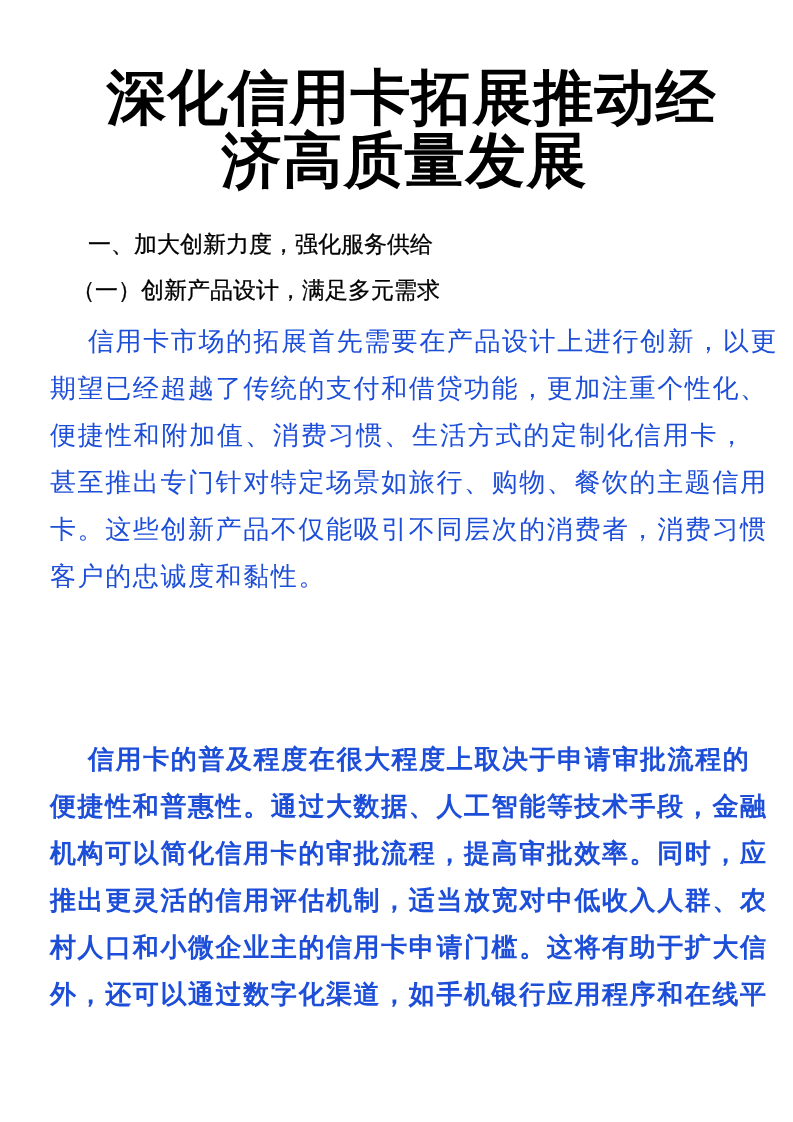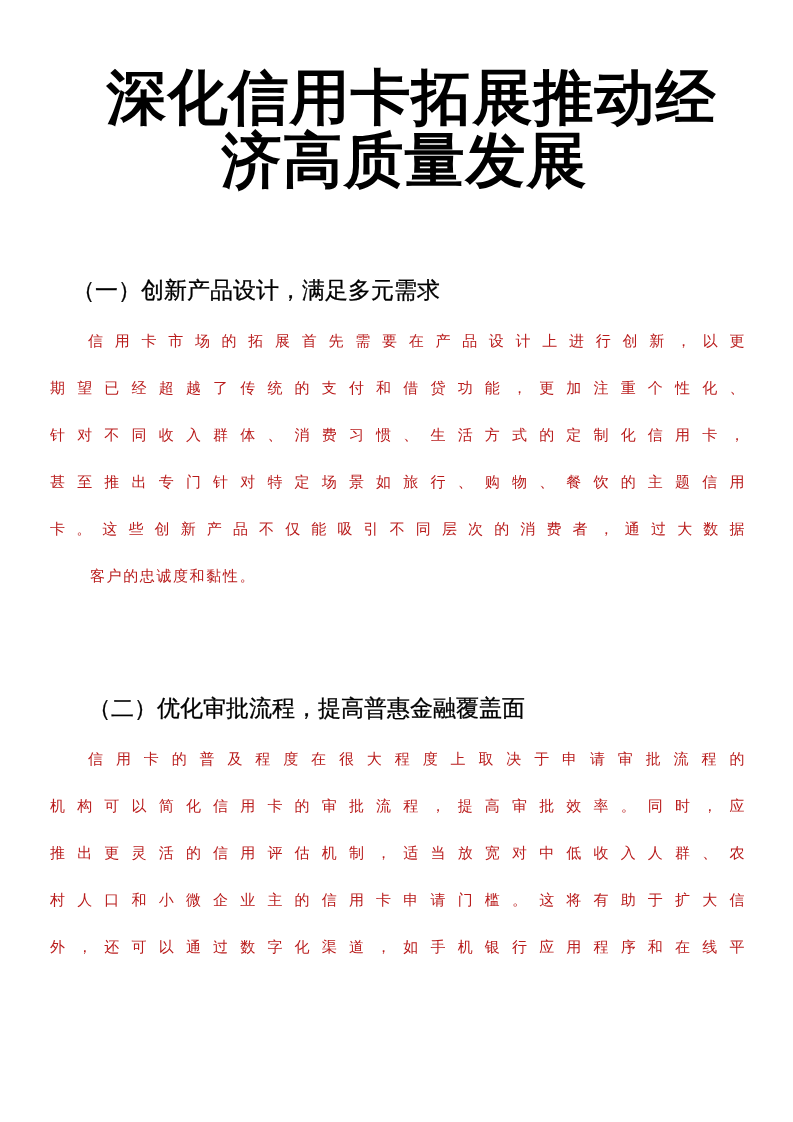--- a/index.html
+++ b/index.html
@@ -44,66 +44,66 @@
       -webkit-text-stroke: 0.3px #000;
     }
     .h1 { left: 88px; top: 229px; }
     .h2a { left: 72px; top: 275px; }
     .h2b { left: 88px; top: 693px; }
     .para {
       position: absolute;
       left: 50px;
       width: 696px;
       font-family: "DejaVu Serif", serif;
-      font-size: 15px;
+      font-size: 26px;
       line-height: 46.9px;
       text-align: justify;
       text-align-last: left;
       letter-spacing: 1.6px;
-      color: #b91c1c;
+      color: #1d4ed8;
     }
     .para .line {
       display: block;
       white-space: nowrap;
       text-align: justify;
       text-align-last: justify;
     }
     .para .line.last {
       text-align-last: left;
-      margin-left: 40px;
     }
     .para .line.indent {
       padding-left: 38px;
     }
     .p1 { top: 318px; }
-    .p2 { top: 736px; }
+    .p2 { top: 736px; font-weight: bold; }
   </style>
 </head>
 <body>
 
 <div class="page">
 
   <div class="title title-line1">深化信用卡拓展推动经</div>
   <div class="title title-line2">济高质量发展</div>
 
+  <div class="heading h1">一、加大创新力度，强化服务供给</div>
 
   <div class="heading h2a">（一）创新产品设计，满足多元需求</div>
 
   <div class="para p1">
     <span class="line indent">信用卡市场的拓展首先需要在产品设计上进行创新，以更</span>
     <span class="line">期望已经超越了传统的支付和借贷功能，更加注重个性化、</span>
-    <span class="line">针对不同收入群体、消费习惯、生活方式的定制化信用卡，</span>
+    <span class="line">便捷性和附加值、消费习惯、生活方式的定制化信用卡，</span>
     <span class="line">甚至推出专门针对特定场景如旅行、购物、餐饮的主题信用</span>
-    <span class="line">卡。这些创新产品不仅能吸引不同层次的消费者，通过大数据</span>
+    <span class="line">卡。这些创新产品不仅能吸引不同层次的消费者，消费习惯</span>
     <span class="line last">客户的忠诚度和黏性。</span>
   </div>
 
-  <div class="heading h2b">（二）优化审批流程，提高普惠金融覆盖面</div>
 
   <div class="para p2">
     <span class="line indent">信用卡的普及程度在很大程度上取决于申请审批流程的</span>
+    <span class="line">便捷性和普惠性。通过大数据、人工智能等技术手段，金融</span>
     <span class="line">机构可以简化信用卡的审批流程，提高审批效率。同时，应</span>
     <span class="line">推出更灵活的信用评估机制，适当放宽对中低收入人群、农</span>
     <span class="line">村人口和小微企业主的信用卡申请门槛。这将有助于扩大信</span>
     <span class="line">外，还可以通过数字化渠道，如手机银行应用程序和在线平</span>
   </div>
 
 </div>
 
 </body></html>

